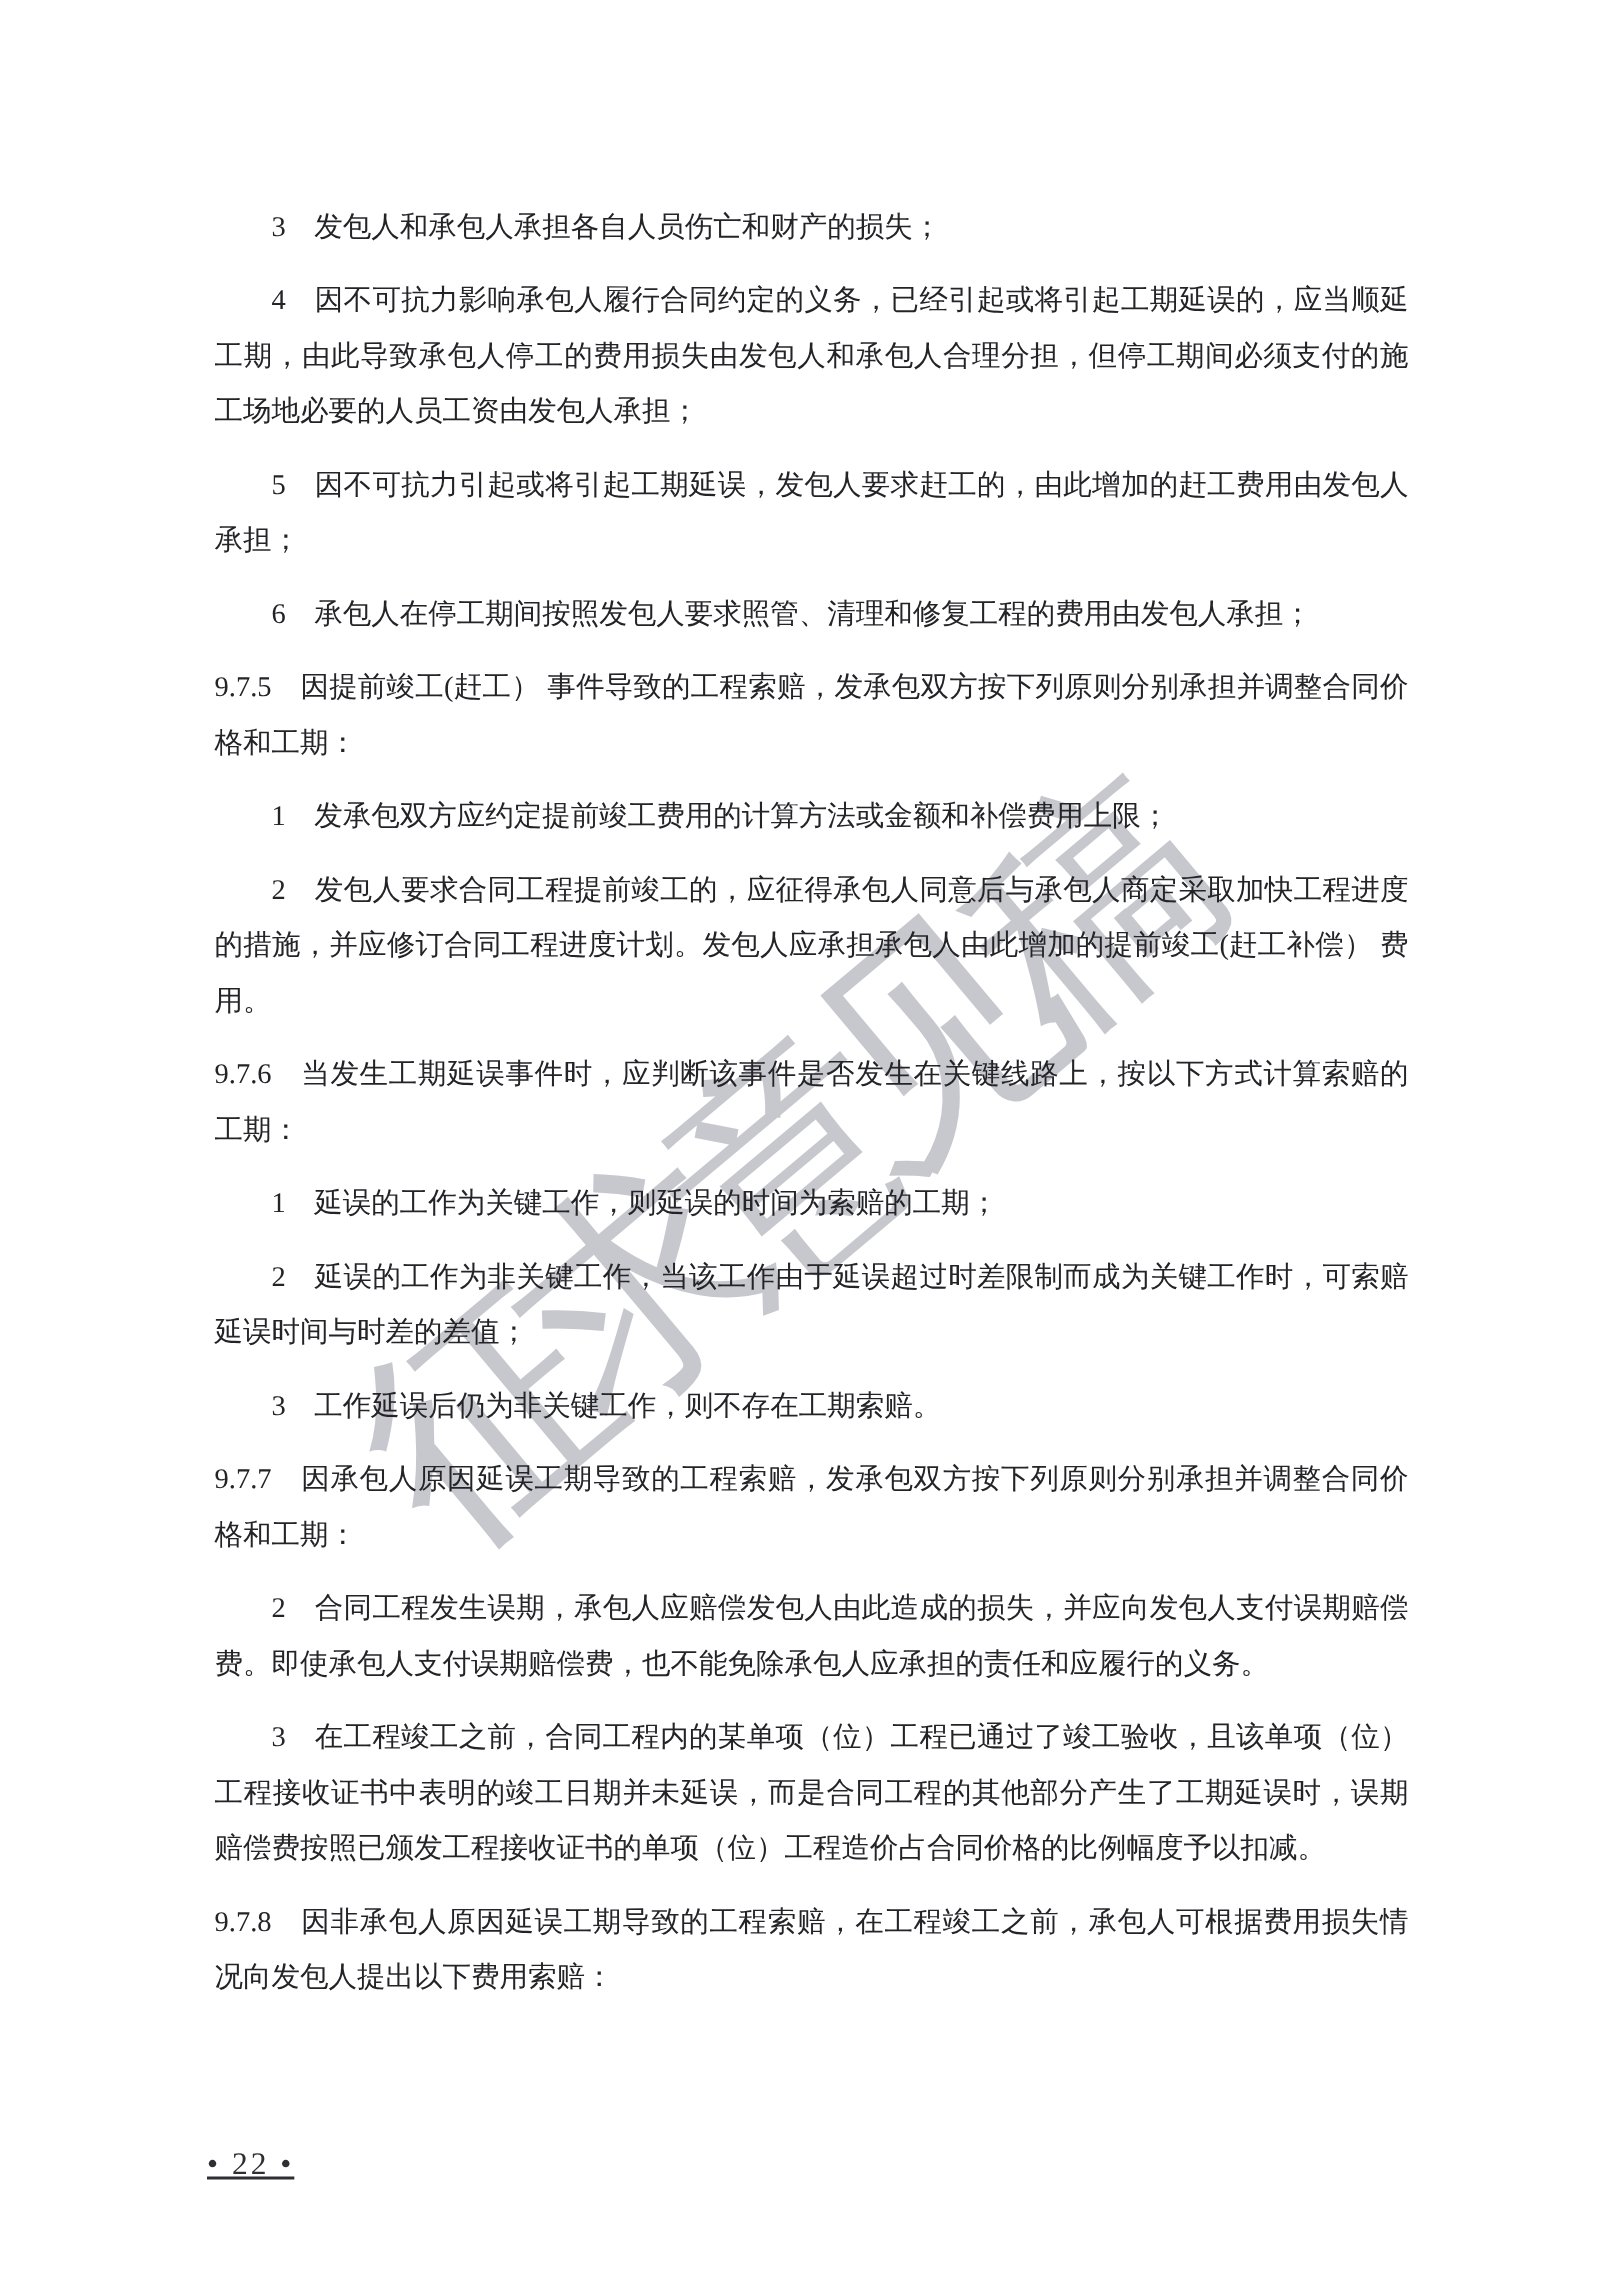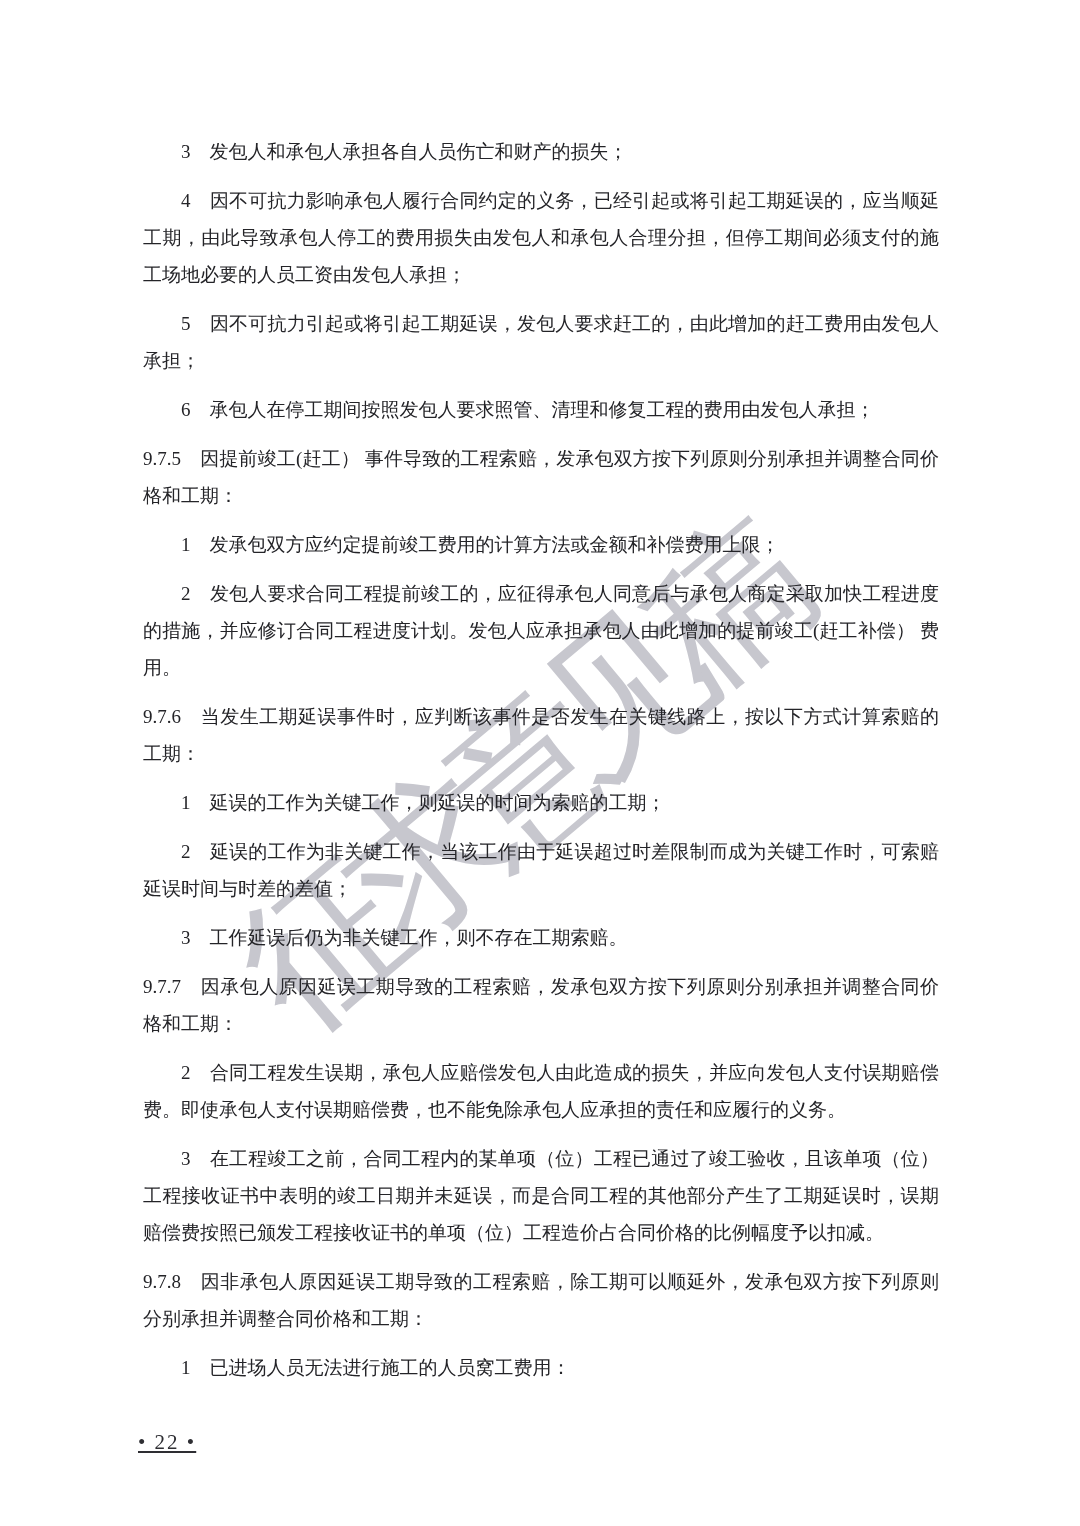--- a/index.html
+++ b/index.html
@@ -83,19 +83,18 @@
     <p class="clause">9.7.5　因提前竣工(赶工） 事件导致的工程索赔，发承包双方按下列原则分别承担并调整合同价格和工期：</p>
     <p class="item">1　发承包双方应约定提前竣工费用的计算方法或金额和补偿费用上限；</p>
     <p class="item">2　发包人要求合同工程提前竣工的，应征得承包人同意后与承包人商定采取加快工程进度的措施，并应修订合同工程进度计划。发包人应承担承包人由此增加的提前竣工(赶工补偿） 费用。</p>
     <p class="clause">9.7.6　当发生工期延误事件时，应判断该事件是否发生在关键线路上，按以下方式计算索赔的工期：</p>
     <p class="item">1　延误的工作为关键工作，则延误的时间为索赔的工期；</p>
     <p class="item">2　延误的工作为非关键工作，当该工作由于延误超过时差限制而成为关键工作时，可索赔延误时间与时差的差值；</p>
     <p class="item">3　工作延误后仍为非关键工作，则不存在工期索赔。</p>
     <p class="clause">9.7.7　因承包人原因延误工期导致的工程索赔，发承包双方按下列原则分别承担并调整合同价格和工期：</p>
     <p class="item">2　合同工程发生误期，承包人应赔偿发包人由此造成的损失，并应向发包人支付误期赔偿费。即使承包人支付误期赔偿费，也不能免除承包人应承担的责任和应履行的义务。</p>
     <p class="item">3　在工程竣工之前，合同工程内的某单项（位）工程已通过了竣工验收，且该单项（位）工程接收证书中表明的竣工日期并未延误，而是合同工程的其他部分产生了工期延误时，误期赔偿费按照已颁发工程接收证书的单项（位）工程造价占合同价格的比例幅度予以扣减。</p>
-    <p class="clause">9.7.8　因非承包人原因延误工期导致的工程索赔，除工期可以顺延外，发承包双方按下列原则分别承担并调整合同价格和工期：</p>
-    <p class="item">1　已进场人员无法进行施工的人员窝工费用：</p>
+    <p class="clause">9.7.8　因非承包人原因延误工期导致的工程索赔，在工程竣工之前，承包人可根据费用损失情况向发包人提出以下费用索赔：</p>
   </div>
 
   <div class="page-number">• 22 •</div>
 
 </div>
 
 </body></html>

